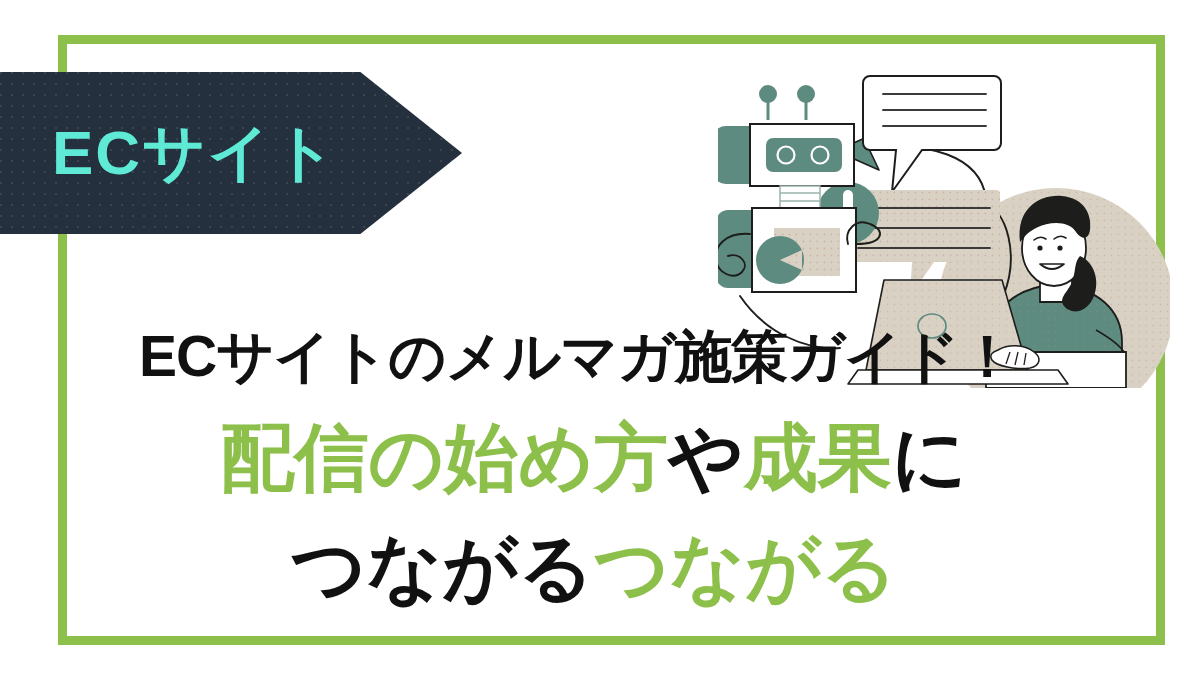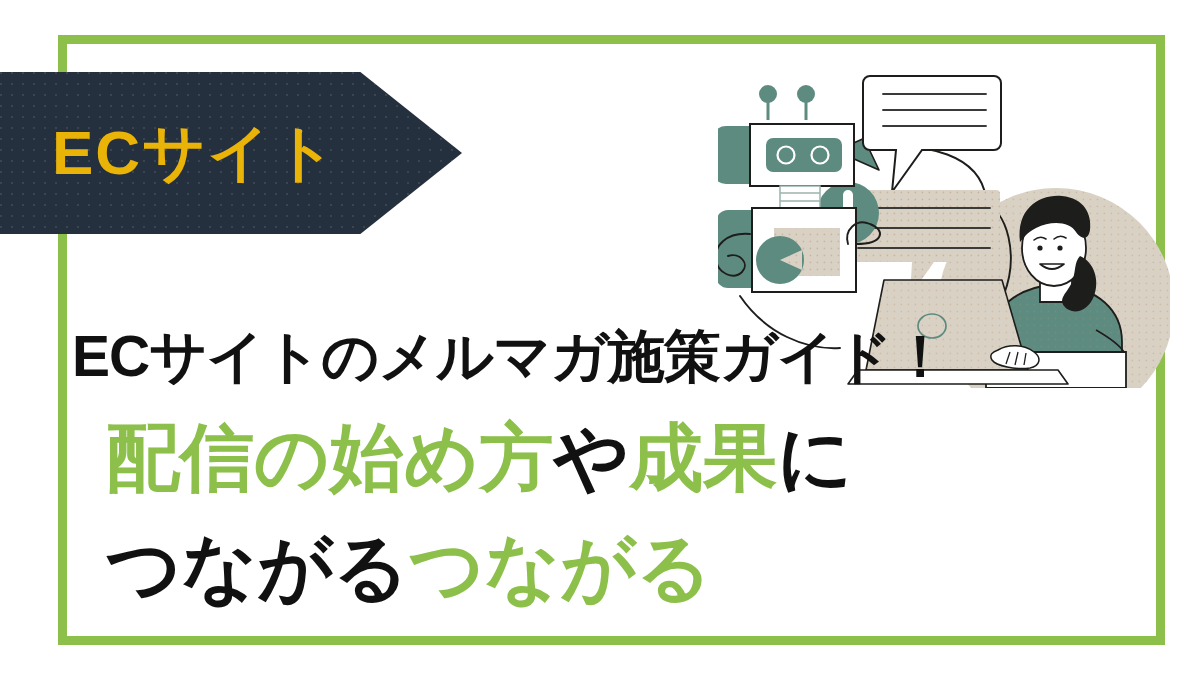--- a/index.html
+++ b/index.html
@@ -48,41 +48,42 @@
     position:absolute;
     inset:0;
     background-image:
       radial-gradient(circle at 1px 1px, rgba(255,255,255,.10) 1px, transparent 1.3px);
     background-size: 11px 11px;
     pointer-events:none;
   }
   .ribbon-label {
     position: relative;
     z-index: 2;
-    color: #eab308;
+    color: #5eead4;
     font-size: 62px;
     font-weight: 700;
     letter-spacing: 2px;
     margin-left: 52px;
     line-height: 1;
     white-space: nowrap;
   }
 
   
   .headline {
     position: absolute;
     left: 72px;
     top: 328px;
     width: 1010px;
   }
   .line {
     line-height: 1.0;
     white-space: nowrap;
     font-weight: 700;
     color: #111111;
+    text-align: center;
   }
   .line1 {
     font-size: 57px;
     letter-spacing: -1px;
     margin-bottom: 16px;
   }
   .line2, .line3 {
     font-size: 74px;
     letter-spacing: 0px;
     margin-left: 34px;

